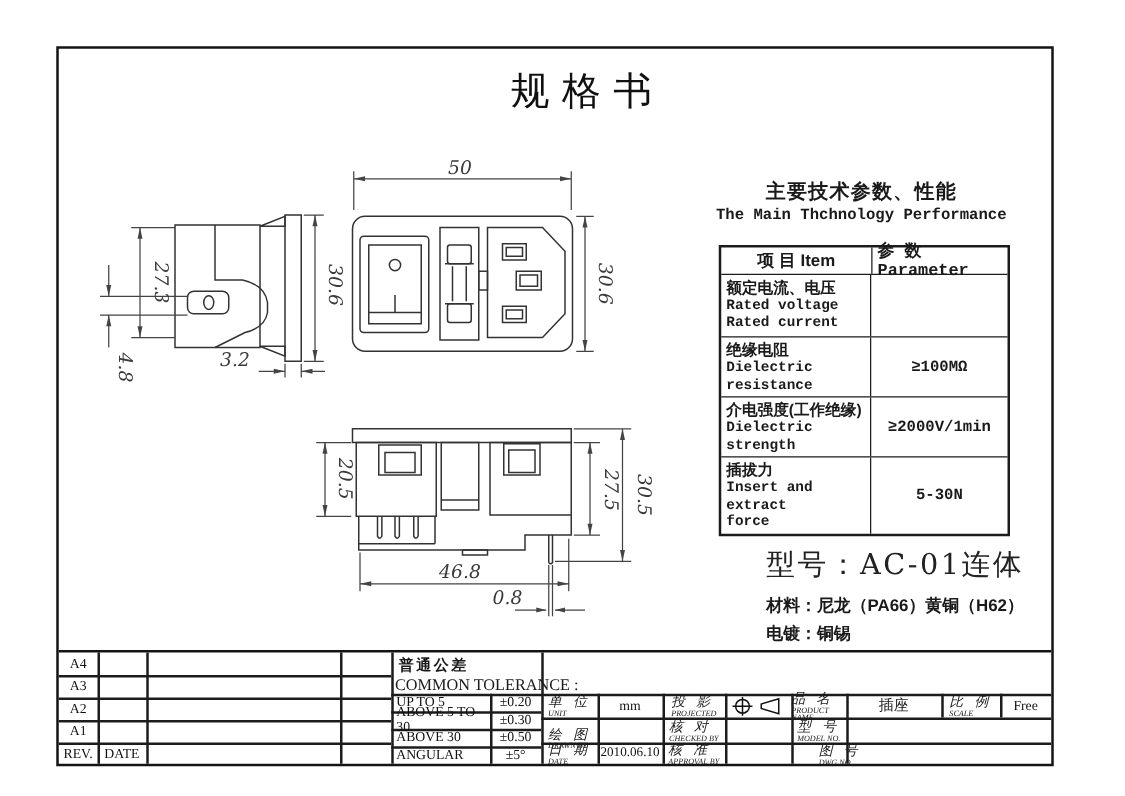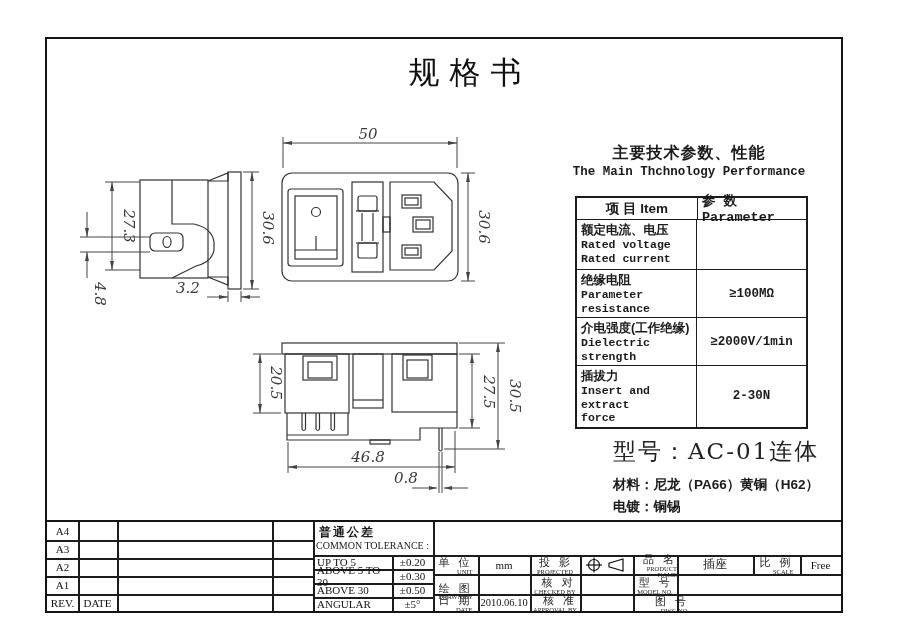--- a/index.html
+++ b/index.html
@@ -35,25 +35,25 @@
   .drawing .dimline{stroke:#444;stroke-width:1;}
   .drawing polygon.ah{fill:#444;stroke:none;}
   .drawing text.dim{fill:#3a3a3a;font-family:"DejaVu Serif","Liberation Serif",serif;
         font-style:italic;font-size:15px;stroke:none;}
   
   .tblock{position:absolute;left:47px;top:520px;width:794px;height:89px;border-top:2px solid #141414;}
   .vl{position:absolute;width:1.5px;background:#1c1c1c;}
   .hl{position:absolute;height:1.5px;background:#1c1c1c;}
   .tb-cell{position:absolute;display:flex;align-items:center;justify-content:center;}
   .serif{font-family:"Liberation Serif",serif;font-size:11px;color:#111;}
-  .tb-label{text-align:right;line-height:1.05;}
+  .tb-label{text-align:left;line-height:1.05;font-style:italic;}
   .tb-label .cn{font-size:11px;letter-spacing:3px;white-space:nowrap;}
   .tb-label .en{display:block;font-size:6.5px;letter-spacing:0;margin-top:-1px;font-family:"Liberation Serif",serif;}
   .tol-cn{position:absolute;left:272px;top:2px;font-size:12px;font-weight:bold;letter-spacing:2px;}
-  .tol-en{position:absolute;left:269px;top:18px;font-family:"Liberation Serif",serif;font-size:10px;}
+  .tol-en{position:absolute;left:269px;top:18px;font-family:"Liberation Serif",serif;font-size:13px;}
 </style>
 </head>
 <body>
 
 <div class="page">
   <div class="frame"></div>
 
   <div class="sheet-title">规格书</div>
 
   <svg class="drawing" width="520" height="420" viewBox="50 100 520 420">
@@ -187,39 +187,39 @@
     <div class="spec-row" style="min-height:49px">
       <div class="c-item">
         <div class="item-cn">额定电流、电压</div>
         <div class="item-en">Rated voltage</div>
         <div class="item-en">Rated current</div>
       </div>
     </div>
     <div class="spec-row" style="min-height:36px">
       <div class="c-item">
         <div class="item-cn">绝缘电阻</div>
-        <div class="item-en">Parameter</div>
+        <div class="item-en">Dielectric</div>
         <div class="item-en">resistance</div>
       </div>
       <div class="c-val">≥100MΩ</div>
     </div>
     <div class="spec-row" style="min-height:34px">
       <div class="c-item">
         <div class="item-cn">介电强度(工作绝缘)</div>
         <div class="item-en">Dielectric strength</div>
       </div>
       <div class="c-val">≥2000V/1min</div>
     </div>
     <div class="spec-row" style="min-height:46px">
       <div class="c-item">
         <div class="item-cn">插拔力</div>
         <div class="item-en">Insert and extract</div>
         <div class="item-en">force</div>
       </div>
-      <div class="c-val">2-30N</div>
+      <div class="c-val">5-30N</div>
     </div>
   </div>
 
   <div class="prod">
     <div class="model">型号：AC-01连体</div>
     <div class="mat">材料：尼龙（PA66）黄铜（H62）</div>
     <div class="plate">电镀：铜锡</div>
   </div>
 
   <div class="tblock">

